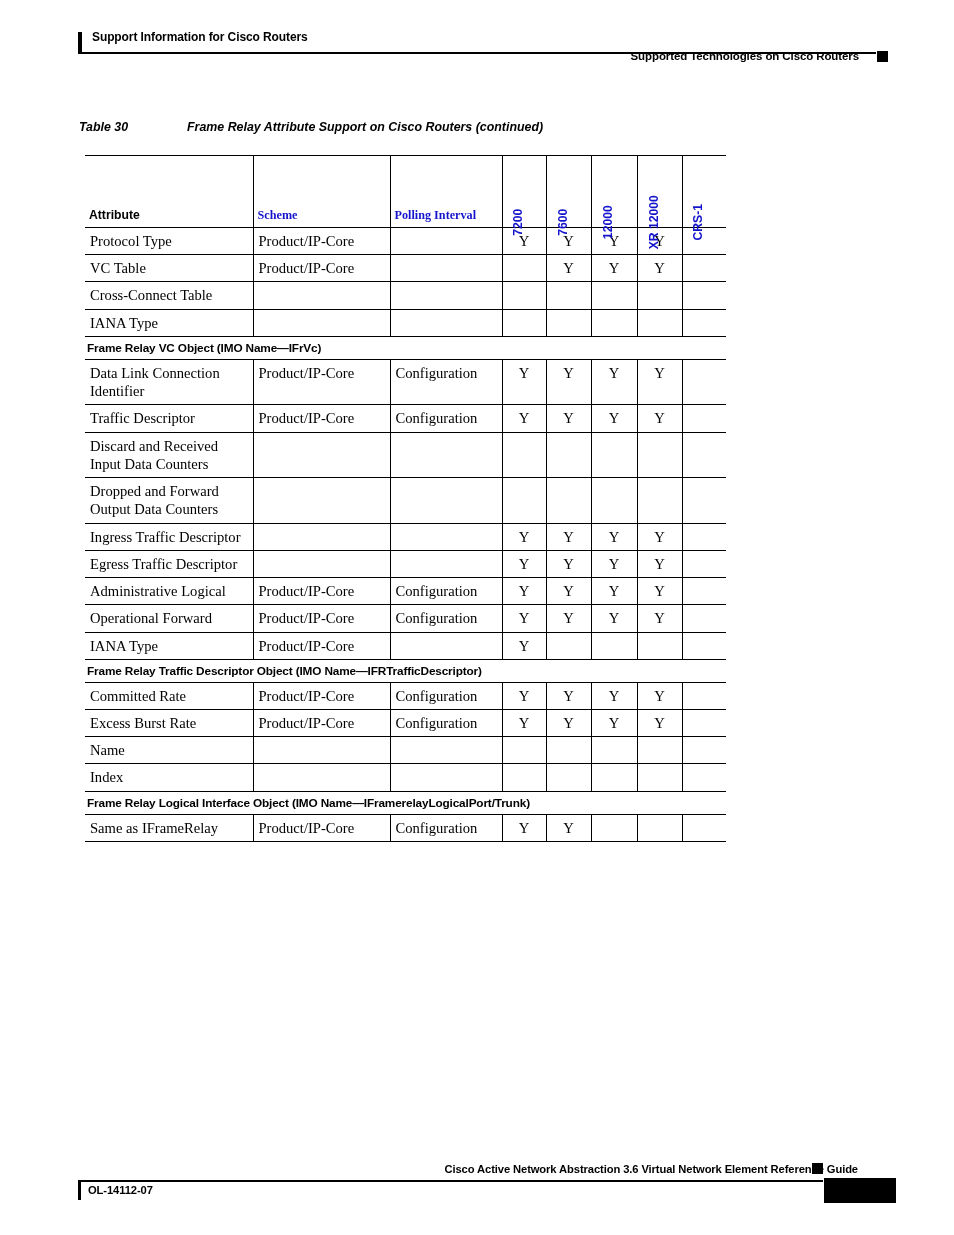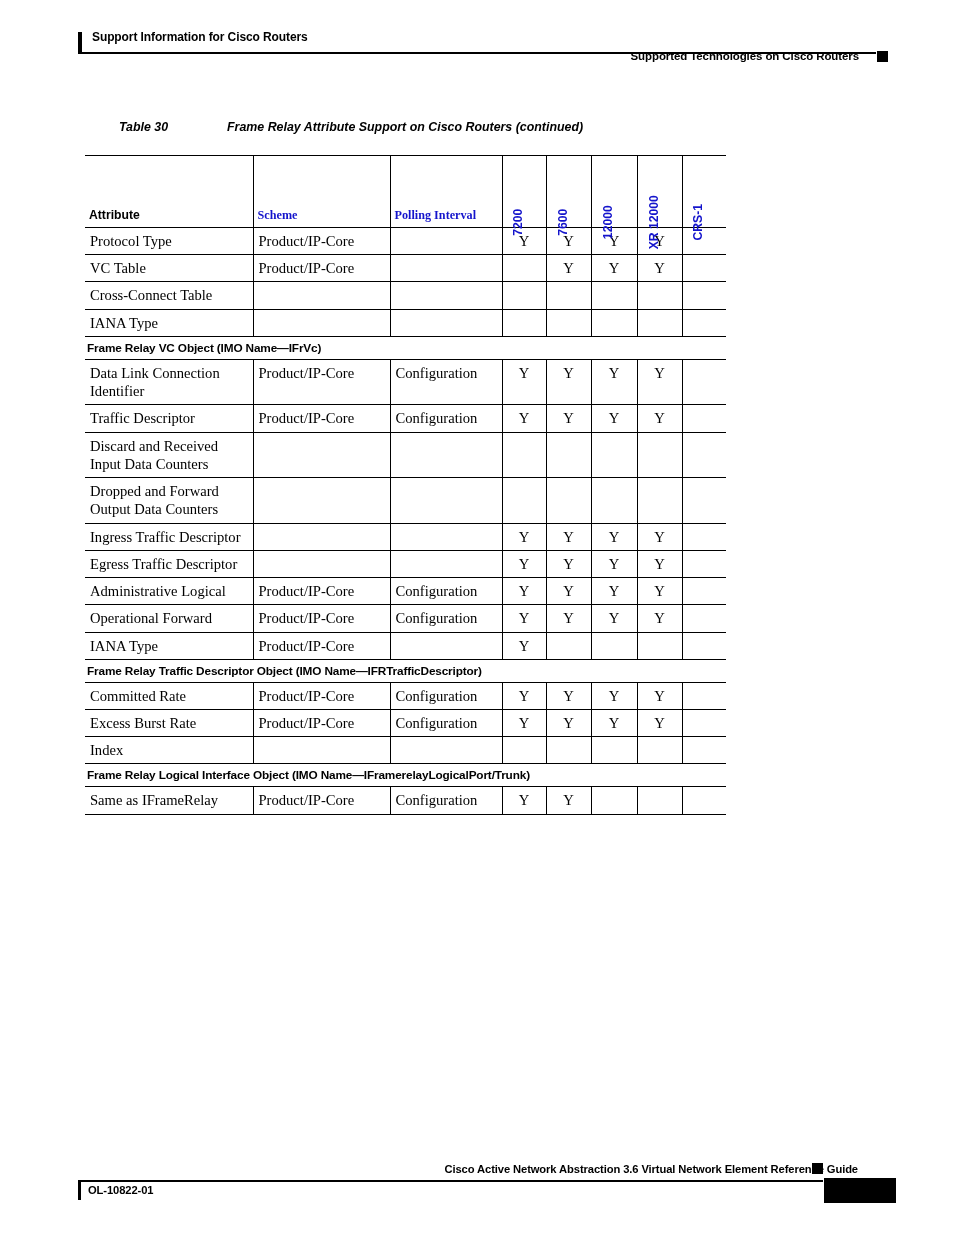--- a/index.html
+++ b/index.html
@@ -82,21 +82,20 @@
     position: absolute;
     left: 79px;
     top: 120px;
     width: 700px;
     font-family: "Liberation Sans", sans-serif;
     font-style: italic;
     font-weight: bold;
     font-size: 12.4px;
     color: #000000;
     white-space: nowrap;
-    margin-left: 40px;
   }
   .caption-num {
     display: inline-block;
     width: 108px;
   }
 
   
   .tbl-wrap {
     position: absolute;
     left: 78px;
@@ -489,20 +488,30 @@
         <tr class="data-row">
           <td>Excess Burst Rate</td>
           <td>Product/IP-Core</td>
           <td>Configuration</td>
           <td class="mark">Y</td>
           <td class="mark">Y</td>
           <td class="mark">Y</td>
           <td class="mark">Y</td>
           <td class="mark last"></td>
         </tr>
+        <tr class="data-row">
+          <td>Name</td>
+          <td></td>
+          <td></td>
+          <td class="mark"></td>
+          <td class="mark"></td>
+          <td class="mark"></td>
+          <td class="mark"></td>
+          <td class="mark last"></td>
+        </tr>
         <tr class="data-row thick-bottom">
           <td>Index</td>
           <td></td>
           <td></td>
           <td class="mark"></td>
           <td class="mark"></td>
           <td class="mark"></td>
           <td class="mark"></td>
           <td class="mark last"></td>
         </tr>
@@ -521,16 +530,16 @@
         </tr>
       </tbody>
   </table>
 </div>
 
 <div class="page-footer">
   <div class="ftr-text">Cisco Active Network Abstraction 3.6 Virtual Network Element Reference Guide</div>
   <div class="ftr-square"></div>
   <div class="ftr-rule"></div>
   <div class="ftr-tab"></div>
-  <div class="ftr-docnum">OL-10822-01</div>
+  <div class="ftr-docnum">OL-14112-07</div>
   <div class="ftr-pagebox"></div>
   <div class="ftr-pagenum">51</div>
 </div>
 
 </body></html>

